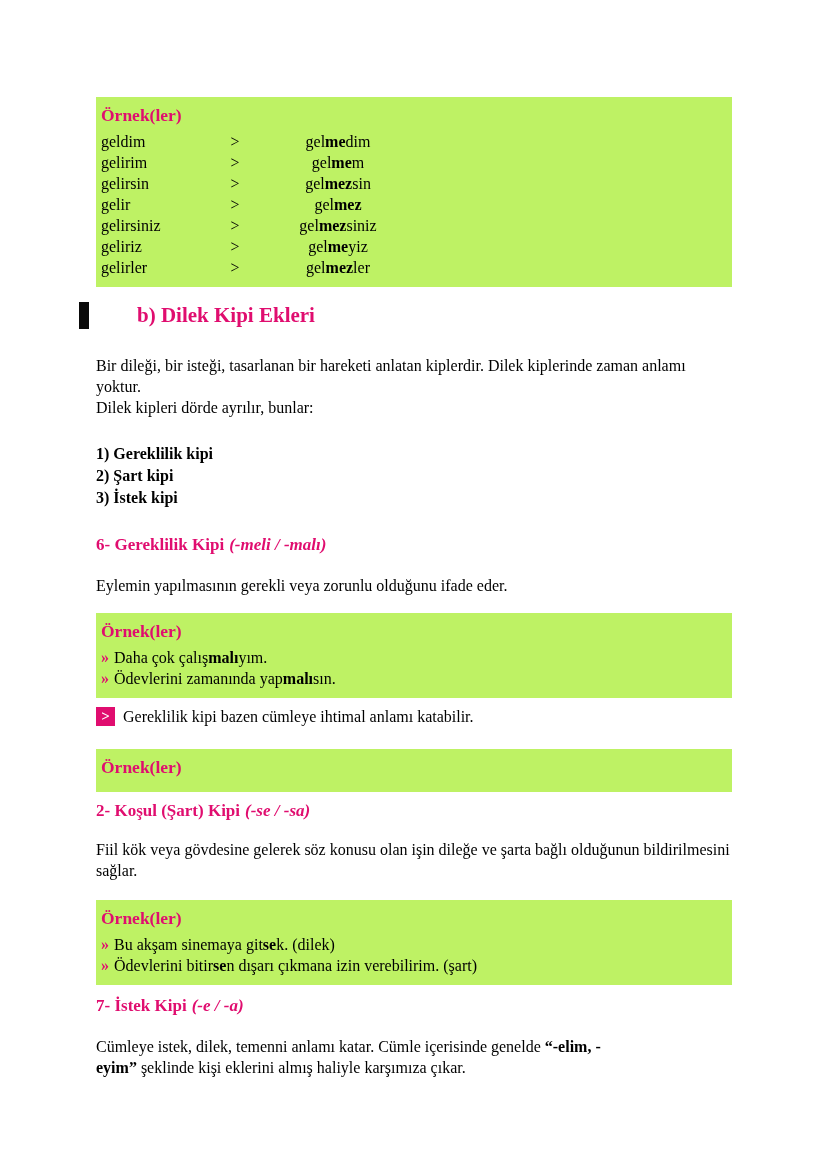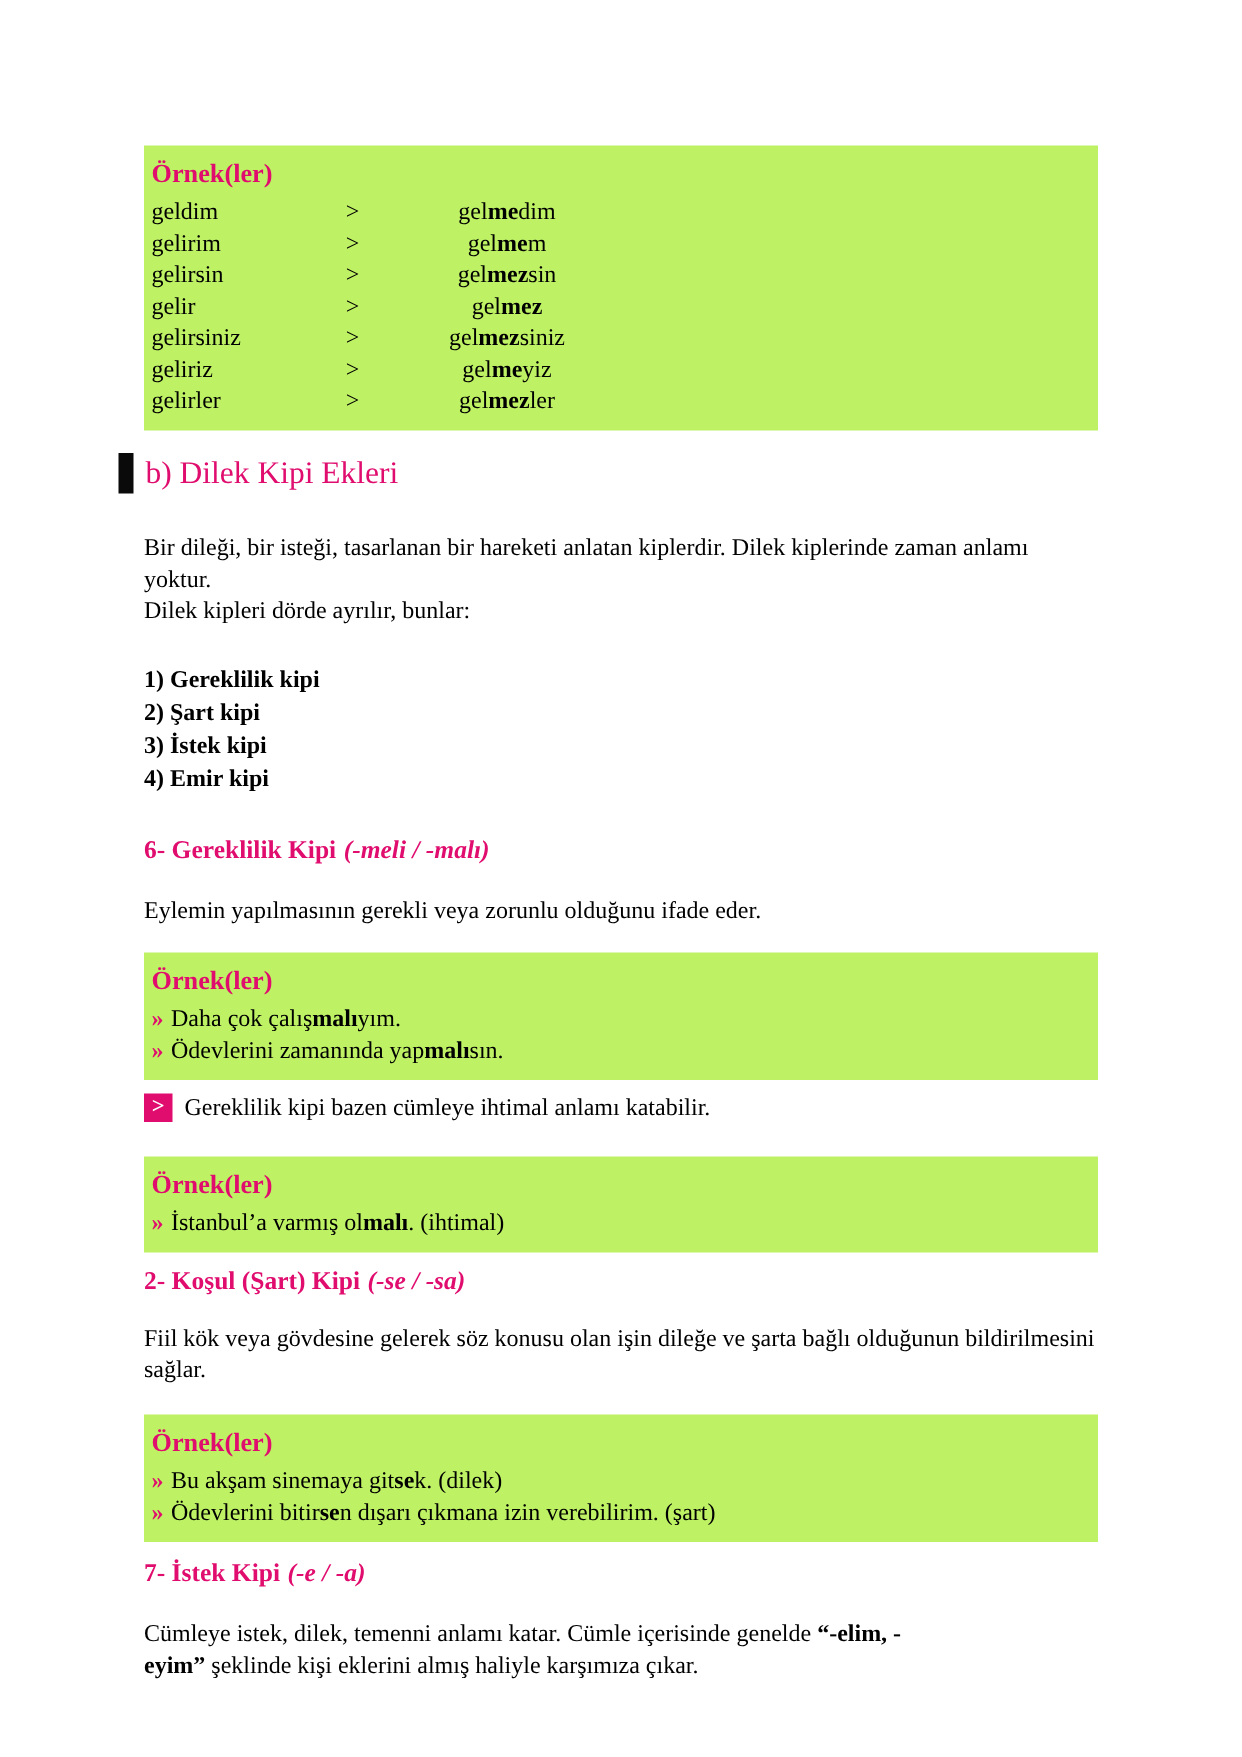--- a/index.html
+++ b/index.html
@@ -33,22 +33,23 @@
   .c-from  { width: 106px; }
   .c-arrow { width: 56px; text-align: center; }
   .c-to    { width: 150px; text-align: center; }
   
   .heading {
     display: flex;
     align-items: center;
     margin: 14px 0 26px -17px;
     color: #E00D6F;
     font-size: 21px;
-    font-weight: normal;
+    font-weight: bold;
     line-height: 28px;
+    gap: 40px;
   }
   .hbar {
     display: inline-block;
     width: 10px; height: 27px;
     background: #0a0a0a;
     margin-right: 8px;
     flex: 0 0 auto;
   }
   .body-p { margin: 0; line-height: 21px; }
   .kip-list { margin-top: 25px; font-weight: bold; line-height: 22px; }
@@ -132,41 +133,39 @@
     <span>b) Dilek Kipi Ekleri</span>
   </h1>
 
   <p class="body-p">Bir dileği, bir isteği, tasarlanan bir hareketi anlatan kiplerdir. Dilek kiplerinde zaman anlamı yoktur.</p>
   <p class="body-p">Dilek kipleri dörde ayrılır, bunlar:</p>
 
   <div class="kip-list">
     <div>1) Gereklilik kipi</div>
     <div>2) Şart kipi</div>
     <div>3) İstek kipi</div>
-    <div>4) Emir kipi</div>
   </div>
 
   <h2 class="subheading"><span>6- Gereklilik Kipi</span><i>(-meli / -malı)</i></h2>
 
   <p class="body-p mt20">Eylemin yapılmasının gerekli veya zorunlu olduğunu ifade eder.</p>
 
   <section class="gbox mt17">
     <div class="box-title">Örnek(ler)</div>
     <div class="ex-line"><span class="bullet">»</span><span><span>Daha çok çalış</span><b>malı</b><span>yım.</span></span></div>
     <div class="ex-line"><span class="bullet">»</span><span><span>Ödevlerini zamanında yap</span><b>malı</b><span>sın.</span></span></div>
   </section>
 
   <div class="note">
     <span class="note-marker">&gt;</span>
     <span>Gereklilik kipi bazen cümleye ihtimal anlamı katabilir.</span>
   </div>
 
   <section class="gbox mt22">
     <div class="box-title">Örnek(ler)</div>
-    <div class="ex-line"><span class="bullet">»</span><span><span>İstanbul’a varmış ol</span><b>malı</b><span>. (ihtimal)</span></span></div>
   </section>
 
   <h2 class="subheading mt8"><span>2- Koşul (Şart) Kipi</span><i>(-se / -sa)</i></h2>
 
   <p class="body-p mt18">Fiil kök veya gövdesine gelerek söz konusu olan işin dileğe ve şarta bağlı olduğunun bildirilmesini sağlar.</p>
 
   <section class="gbox mt19">
     <div class="box-title">Örnek(ler)</div>
     <div class="ex-line"><span class="bullet">»</span><span><span>Bu akşam sinemaya git</span><b>se</b><span>k. (dilek)</span></span></div>
     <div class="ex-line"><span class="bullet">»</span><span><span>Ödevlerini bitir</span><b>se</b><span>n dışarı çıkmana izin verebilirim. (şart)</span></span></div>

